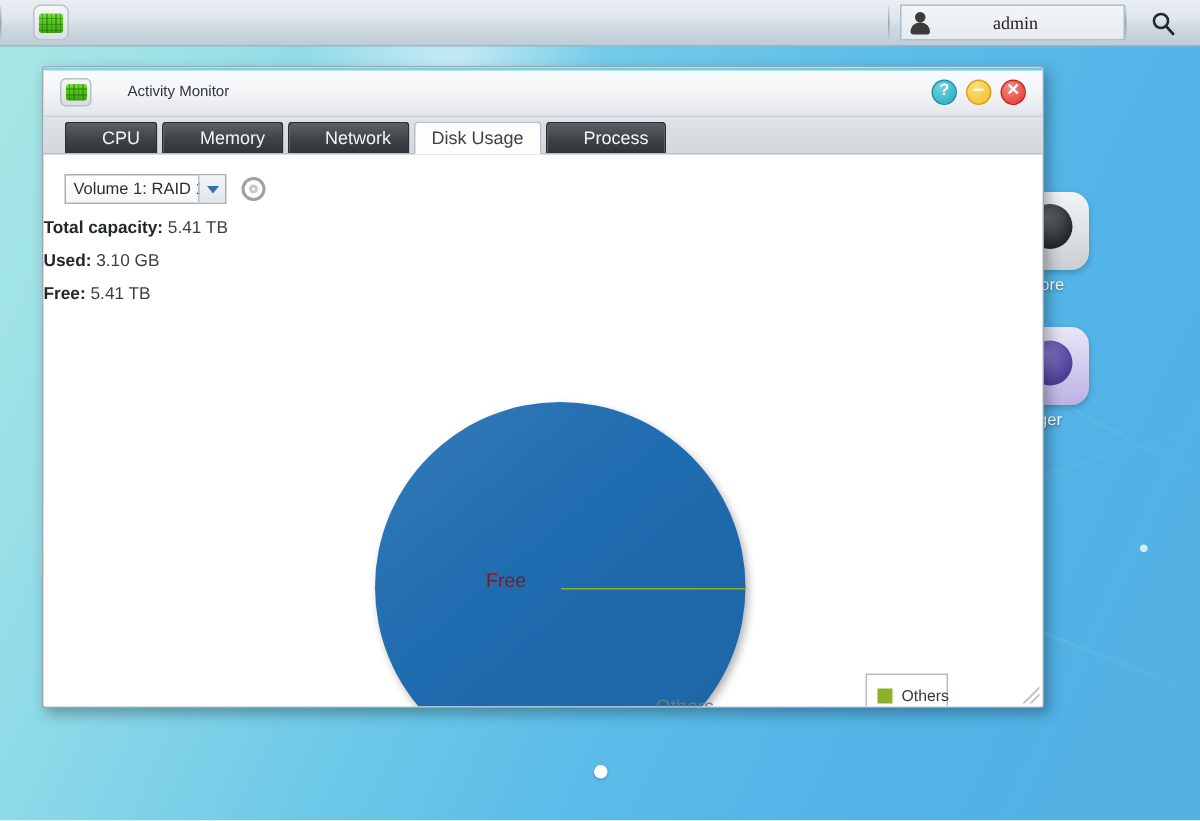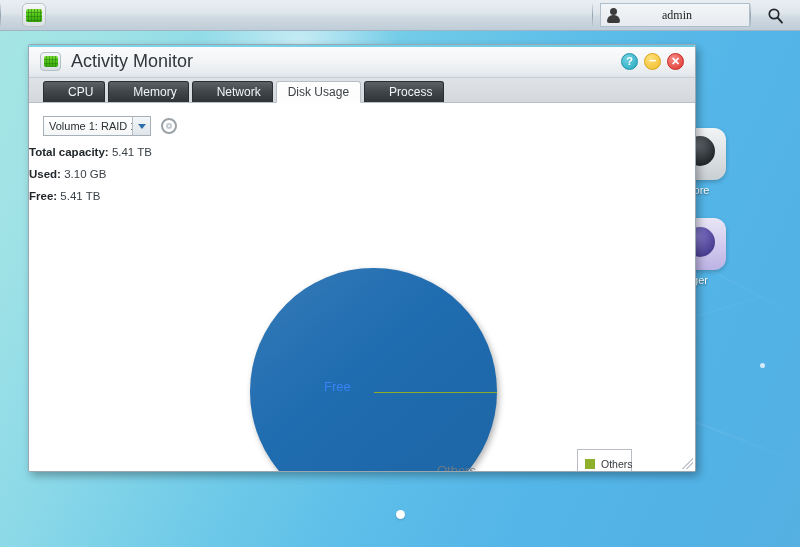--- a/index.html
+++ b/index.html
@@ -250,22 +250,22 @@
     position: relative; overflow: hidden;
   }
   #win-icon .glyph::before {
     content: "";
     position: absolute; inset: 0;
     background:
       repeating-linear-gradient(to right, rgba(255,255,255,0) 0 2px, rgba(40,120,15,.5) 2px 3px),
       repeating-linear-gradient(to bottom, rgba(255,255,255,0) 0 3px, rgba(40,120,15,.5) 3px 4px);
   }
   #win-title {
-    margin-left: 10px;
-    font-size: 18px;
+    margin-left: 24px;
+    font-size: 10px;
     color: #31373c;
     flex: 1 1 auto;
   }
   #win-controls {
     display: flex;
     gap: 6px;
     margin-right: 11px;
     flex: 0 0 auto;
   }
   .win-btn {
@@ -415,21 +415,21 @@
     position: absolute;
     left: 50%; top: 50%;
     width: 124px; height: 1px;
     background: #8fb02a;
     transform-origin: left center;
   }
   #label-free {
     position: absolute;
     left: 74px; top: 111px;
     font-size: 13px;
-    color: #3b82f6;
+    color: #7f1d1d;
   }
   #label-others {
     position: absolute;
     left: 408px; top: 271px;
     font-size: 13px;
     color: #6d7a84;
   }
 
   
   #legend {

